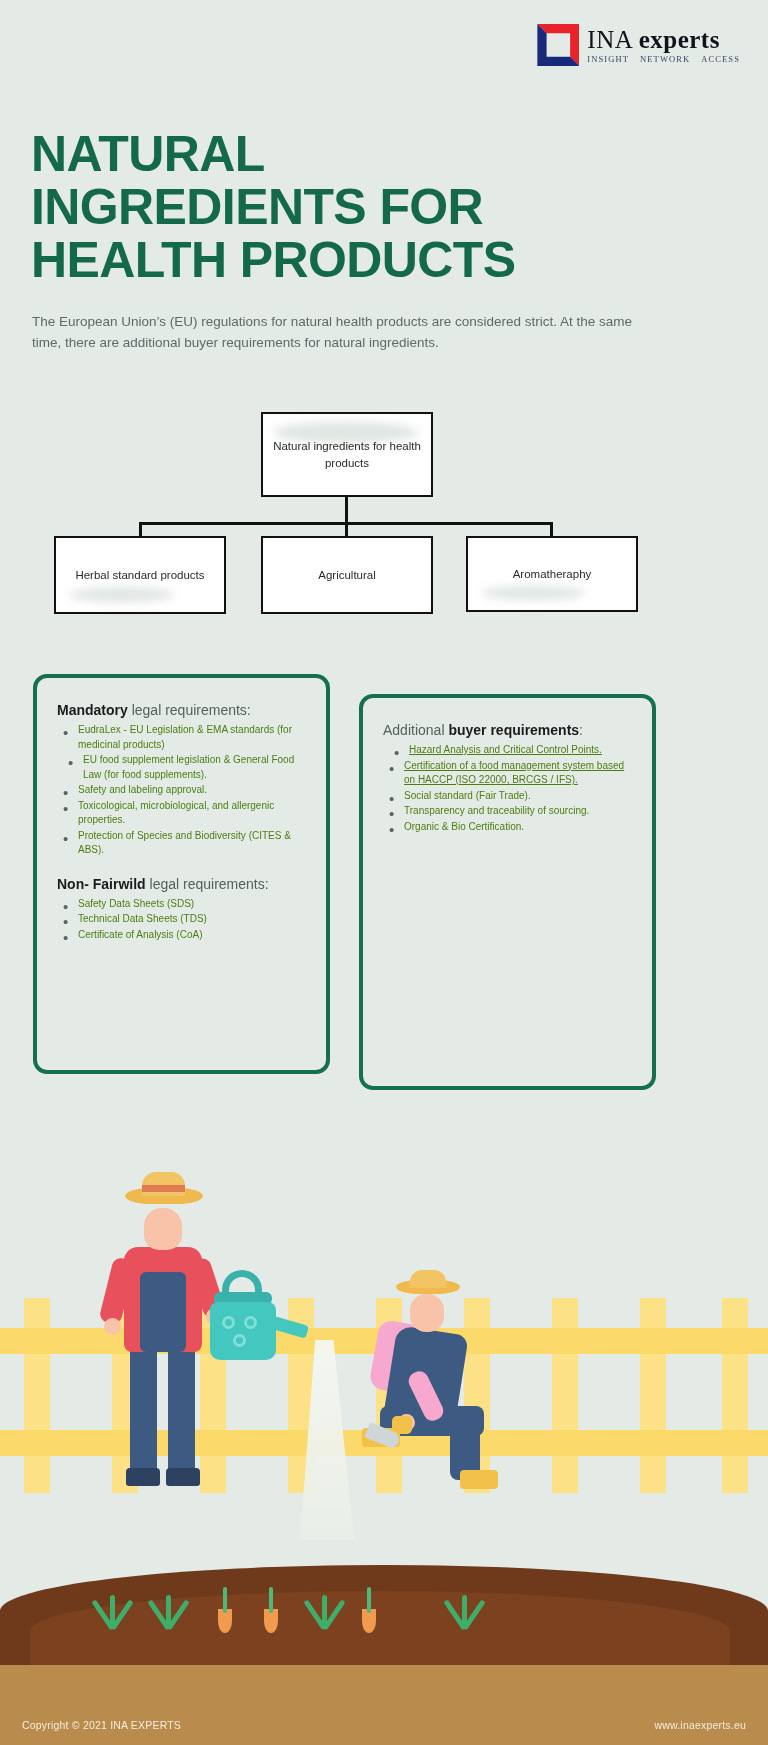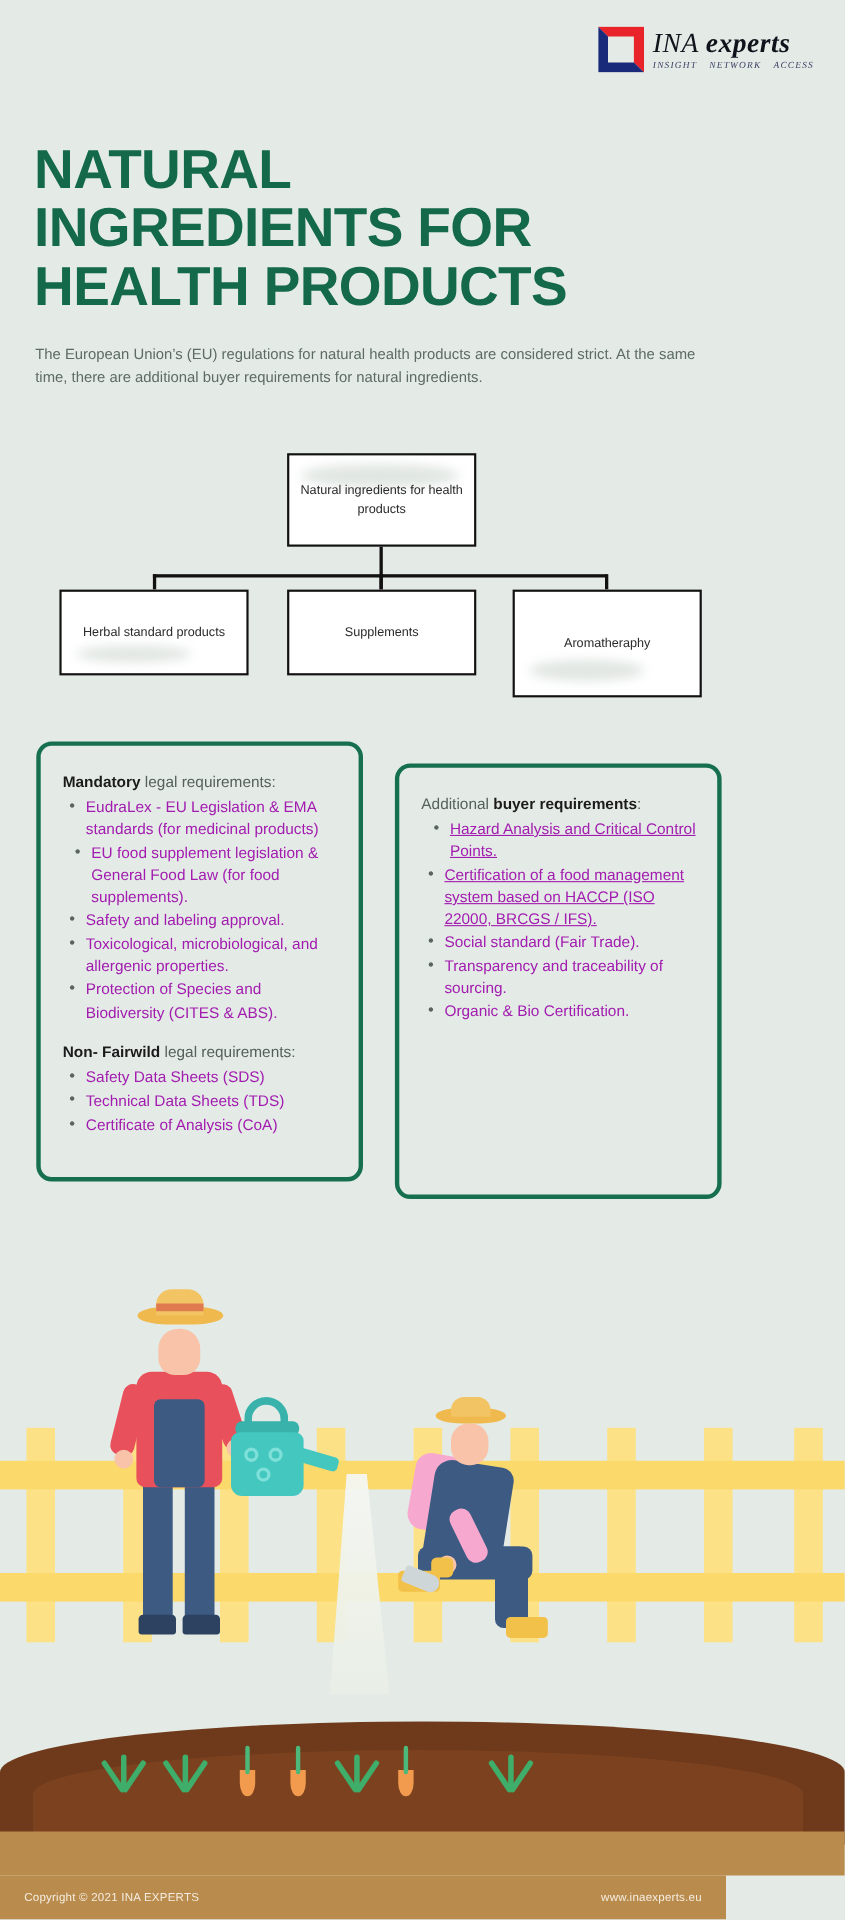--- a/index.html
+++ b/index.html
@@ -24,21 +24,21 @@
   .logo-mark .sq-red {
     position: absolute; left: 0; top: 0; width: 42px; height: 42px;
     background: #e8232a;
     clip-path: polygon(0 0, 100% 0, 100% 100%, 78% 78%, 78% 22%, 22% 22%);
   }
   .logo-mark .sq-blue {
     position: absolute; left: 0; top: 0; width: 42px; height: 42px;
     background: #1a2a7a;
     clip-path: polygon(0 0, 22% 22%, 22% 78%, 78% 78%, 100% 100%, 0 100%);
   }
-  .logo-text { line-height: 1; font-style: italic; }
+  .logo-text { line-height: 1; }
   .logo-title {
     font-family: "Liberation Serif", serif;
     font-size: 25px; letter-spacing: 0.5px; color: #11131c;
   }
   .logo-title b { font-weight: 700; }
   .logo-sub {
     font-family: "Liberation Serif", serif;
     font-size: 8.5px; letter-spacing: 1.1px; color: #3a3f63;
     margin-top: 3px; display: flex; gap: 11px;
   }
@@ -63,21 +63,21 @@
   .chart { position: absolute; left: 0; top: 408px; width: 768px; height: 225px; }
   .node {
     position: absolute; background: #ffffff; border: 2.5px solid #111;
     display: flex; align-items: center; justify-content: center;
     text-align: center; font-size: 11.5px; color: #2a2a2a; line-height: 1.45;
     padding: 4px 8px;
   }
   .node-root { left: 261px; top: 4px; width: 172px; height: 85px; }
   .node-l1 { left: 54px; top: 128px; width: 172px; height: 78px; }
   .node-l2 { left: 261px; top: 128px; width: 172px; height: 78px; }
-  .node-l3 { left: 466px; top: 128px; width: 172px; height: 98px; }
+  .node-l3 { left: 466px; top: 128px; width: 172px; height: 76px; }
   .node .smudge {
     position: absolute; left: 8%; bottom: 14%; width: 62%; height: 20%;
     background: #e0e6e2; border-radius: 50%; filter: blur(5px); z-index: 0;
   }
   .node-root .smudge { left: 6%; top: 10%; bottom: auto; width: 86%; height: 26%; }
   .node span { position: relative; z-index: 1; }
   .edge { position: absolute; background: #111; }
   .edge-v-root { left: 345px; top: 89px; width: 3px; height: 39px; }
   .edge-h { left: 139px; top: 114px; width: 413px; height: 2.5px; }
   .edge-v1 { left: 139px; top: 114px; width: 2.5px; height: 14px; }
@@ -90,22 +90,22 @@
     background: #e4ebe7; padding: 22px 18px 18px 20px;
   }
   .card-left  { left: 33px;  top: 674px; width: 297px; height: 400px; }
   .card-right { left: 359px; top: 694px; width: 297px; height: 396px; }
   .card-head {
     font-size: 14px; color: #555f5b; line-height: 1.5; margin-bottom: 2px;
   }
   .card-head b { color: #1b1b1b; font-weight: 700; }
   .card ul { list-style: none; margin: 0 0 0 2px; padding: 0; }
   .card li {
-    position: relative; padding-left: 19px; font-size: 14px;
-    line-height: 1.45; color: #a21caf; margin-top: 1px;
+    position: relative; padding-left: 19px; font-size: 10px;
+    line-height: 1.45; color: #4d7c0f; margin-top: 1px;
   }
   .card li::before {
     content: "\2022"; position: absolute; left: 4px; top: -1px;
     font-size: 15px; color: #5a6460;
   }
   .card li.indent { padding-left: 24px; }
   .card li.indent::before { left: 9px; }
   .spacer { height: 16px; }
   .lnk { text-decoration: underline; }
 
@@ -192,21 +192,21 @@
   .fb-head  { position: absolute; left: 78px; top: 16px; width: 34px; height: 38px; background: #f8c3a8; border-radius: 16px; }
   .fb-hat   { position: absolute; left: 64px; top: 2px; width: 64px; height: 14px; background: #f0b94e; border-radius: 34px/10px; }
   .fb-hatc  { position: absolute; left: 78px; top: -8px; width: 36px; height: 18px; background: #f3c463; border-radius: 12px 12px 0 0; }
   .fb-arm   { position: absolute; left: 84px; top: 92px; width: 20px; height: 52px; background: #f7a8cf; border-radius: 9px; transform: rotate(-26deg); }
   .fb-hand  { position: absolute; left: 66px; top: 136px; width: 17px; height: 17px; background: #f8c3a8; border-radius: 50%; }
   .fb-glove { position: absolute; left: 60px; top: 138px; width: 20px; height: 18px; background: #f2c14a; border-radius: 5px; }
   .trowel   { position: absolute; left: 34px; top: 150px; width: 34px; height: 16px; background: #cfd6d8; border-radius: 3px 10px 10px 3px; transform: rotate(22deg); }
 
   
   .footer {
-    position: absolute; left: 0; bottom: 0; width: 660px; height: 40px;
+    position: absolute; left: 0; bottom: 0; width: 768px; height: 40px;
     background: #b98c4d; display: flex; align-items: center;
     justify-content: space-between; padding: 0 22px;
   }
   .footer span { font-size: 10.5px; color: #f4ece0; letter-spacing: .2px; }
 </style>
 </head>
 <body>
 
 <div class="page">
 
@@ -239,21 +239,21 @@
     <div class="edge edge-v-root"></div>
     <div class="edge edge-h"></div>
     <div class="edge edge-v1"></div>
     <div class="edge edge-v2"></div>
     <div class="edge edge-v3"></div>
     <div class="node node-l1">
       <div class="smudge"></div>
       <span>Herbal standard products</span>
     </div>
     <div class="node node-l2">
-      <span>Supplements</span>
+      <span>Agricultural</span>
     </div>
     <div class="node node-l3">
       <div class="smudge"></div>
       <span>Aromatheraphy</span>
     </div>
   </div>
 
   <div class="card card-left">
     <div class="card-head">
       <b>Mandatory</b><span> legal requirements:</span>

